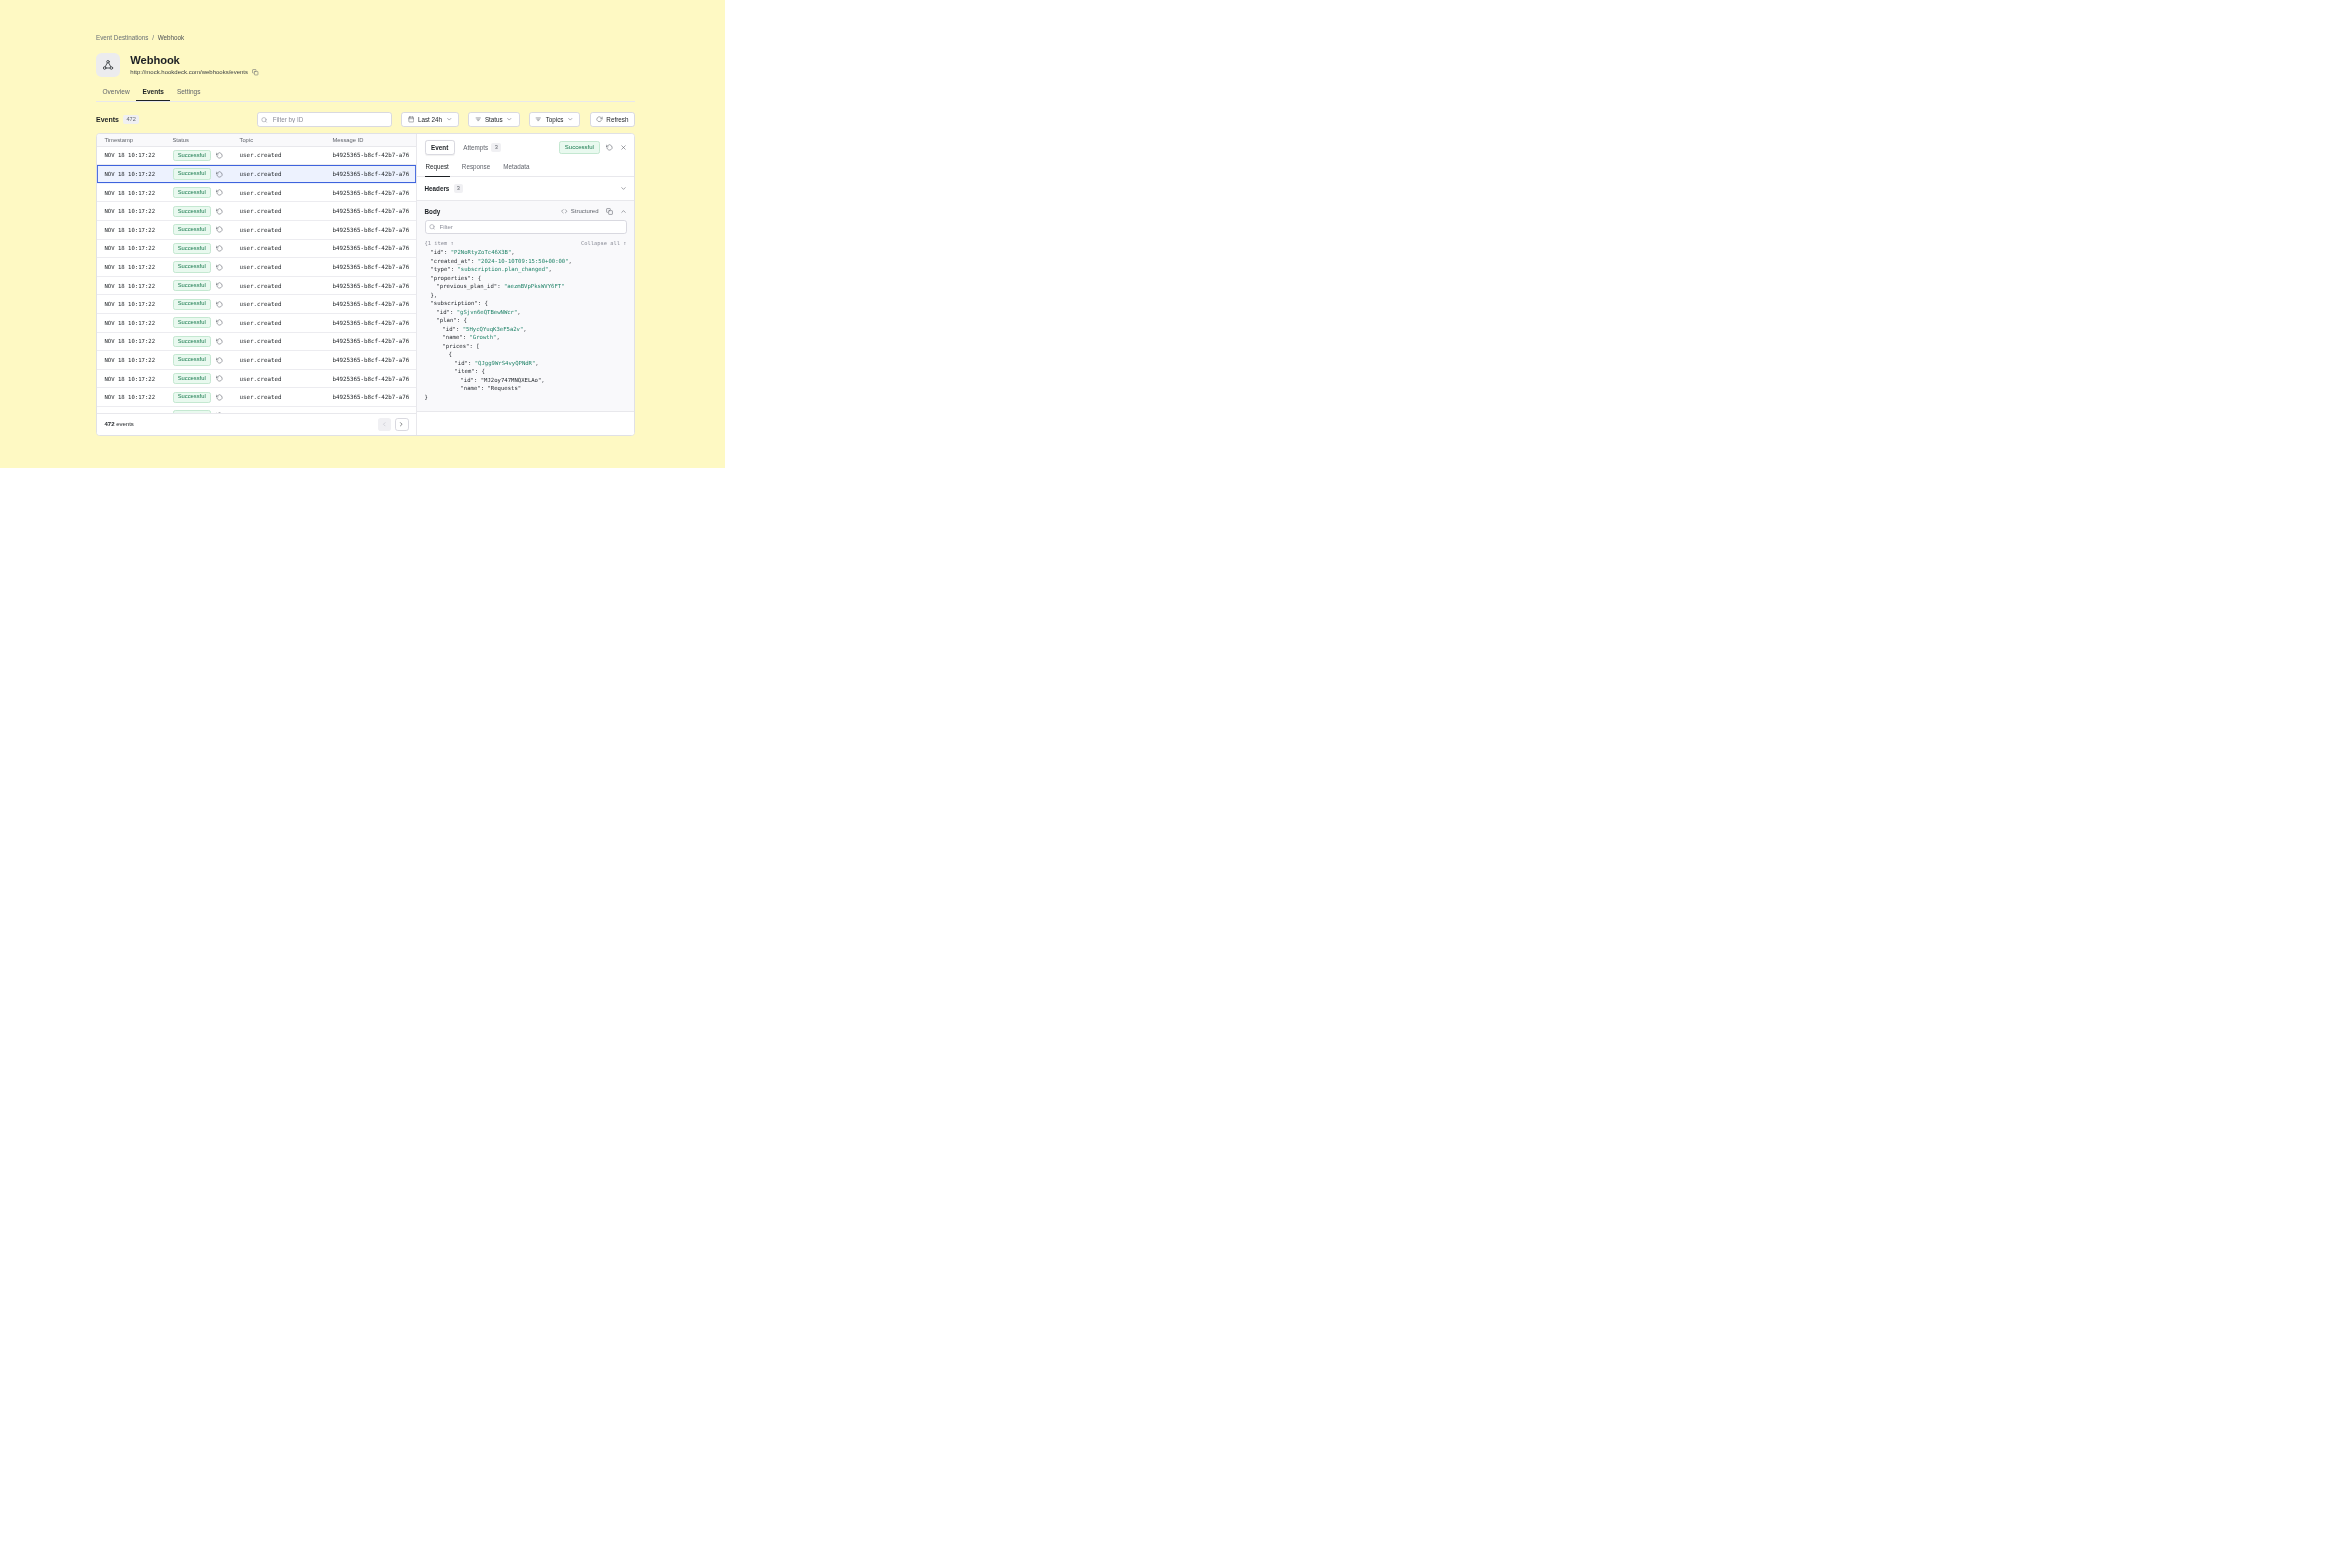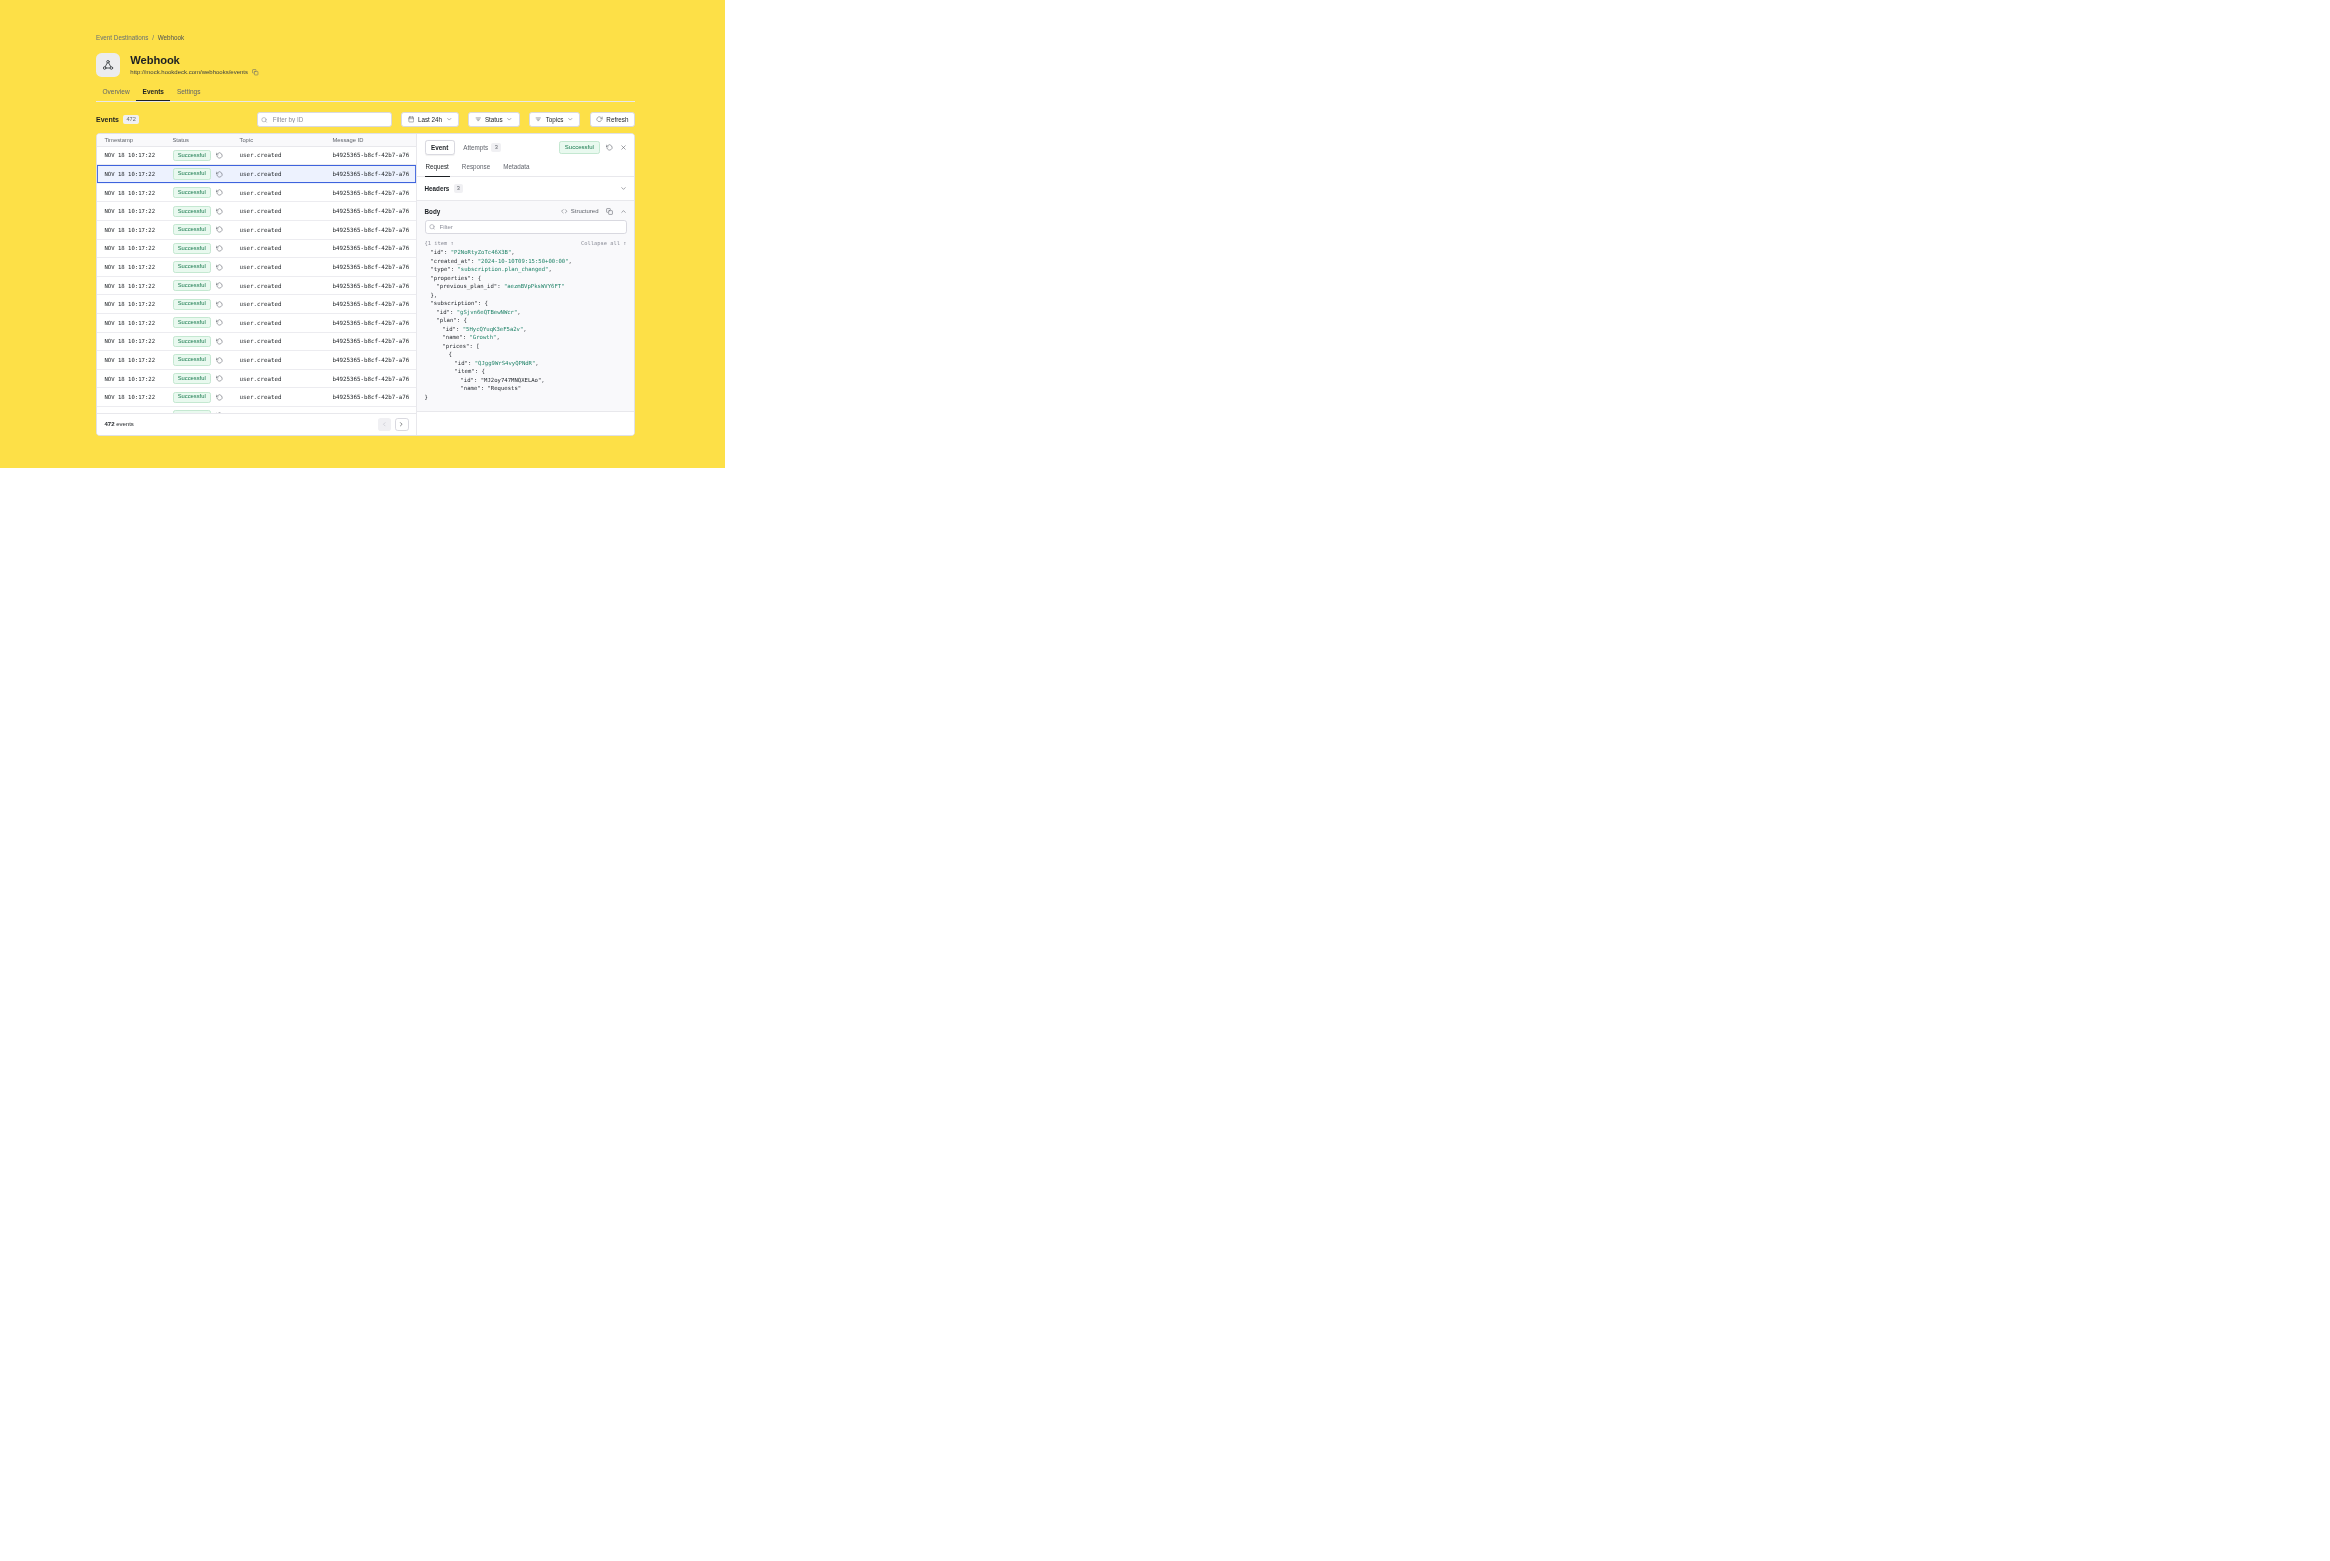--- a/index.html
+++ b/index.html
@@ -2,21 +2,21 @@
 <html style="--accent-blue: #3e63dd; --success-bg: #e9f9ef; --success-text: #18794e; --success-border: #c4e8d1; --json-string: #208368;font-size:7.5px"><head>
 <meta charset="utf-8">
 <style>
   * { box-sizing: border-box; }
   html, body { margin: 0; padding: 0; background: #fff; }
   body {
     font-family: "Liberation Sans", sans-serif;
     color: #1c2024;
     width: 725px;
   }
-  .page { width: 725px; height: 468px; overflow: hidden; background: #fde047; }
+  .page { width: 725px; height: 468px; overflow: hidden; background: #fef9c3; }
   .content { padding: 34px 90px 0 96px; }
 
   
   .ic { display: inline-block; vertical-align: middle; flex: none; }
   .ic svg { display: block; width: 100%; height: 100%; }
   .ic14 { width: 6.5px; height: 6.5px; }
   .ic15 { width: 7px; height: 7px; }
   .ic24 { width: 12px; height: 12px; }
 
   

